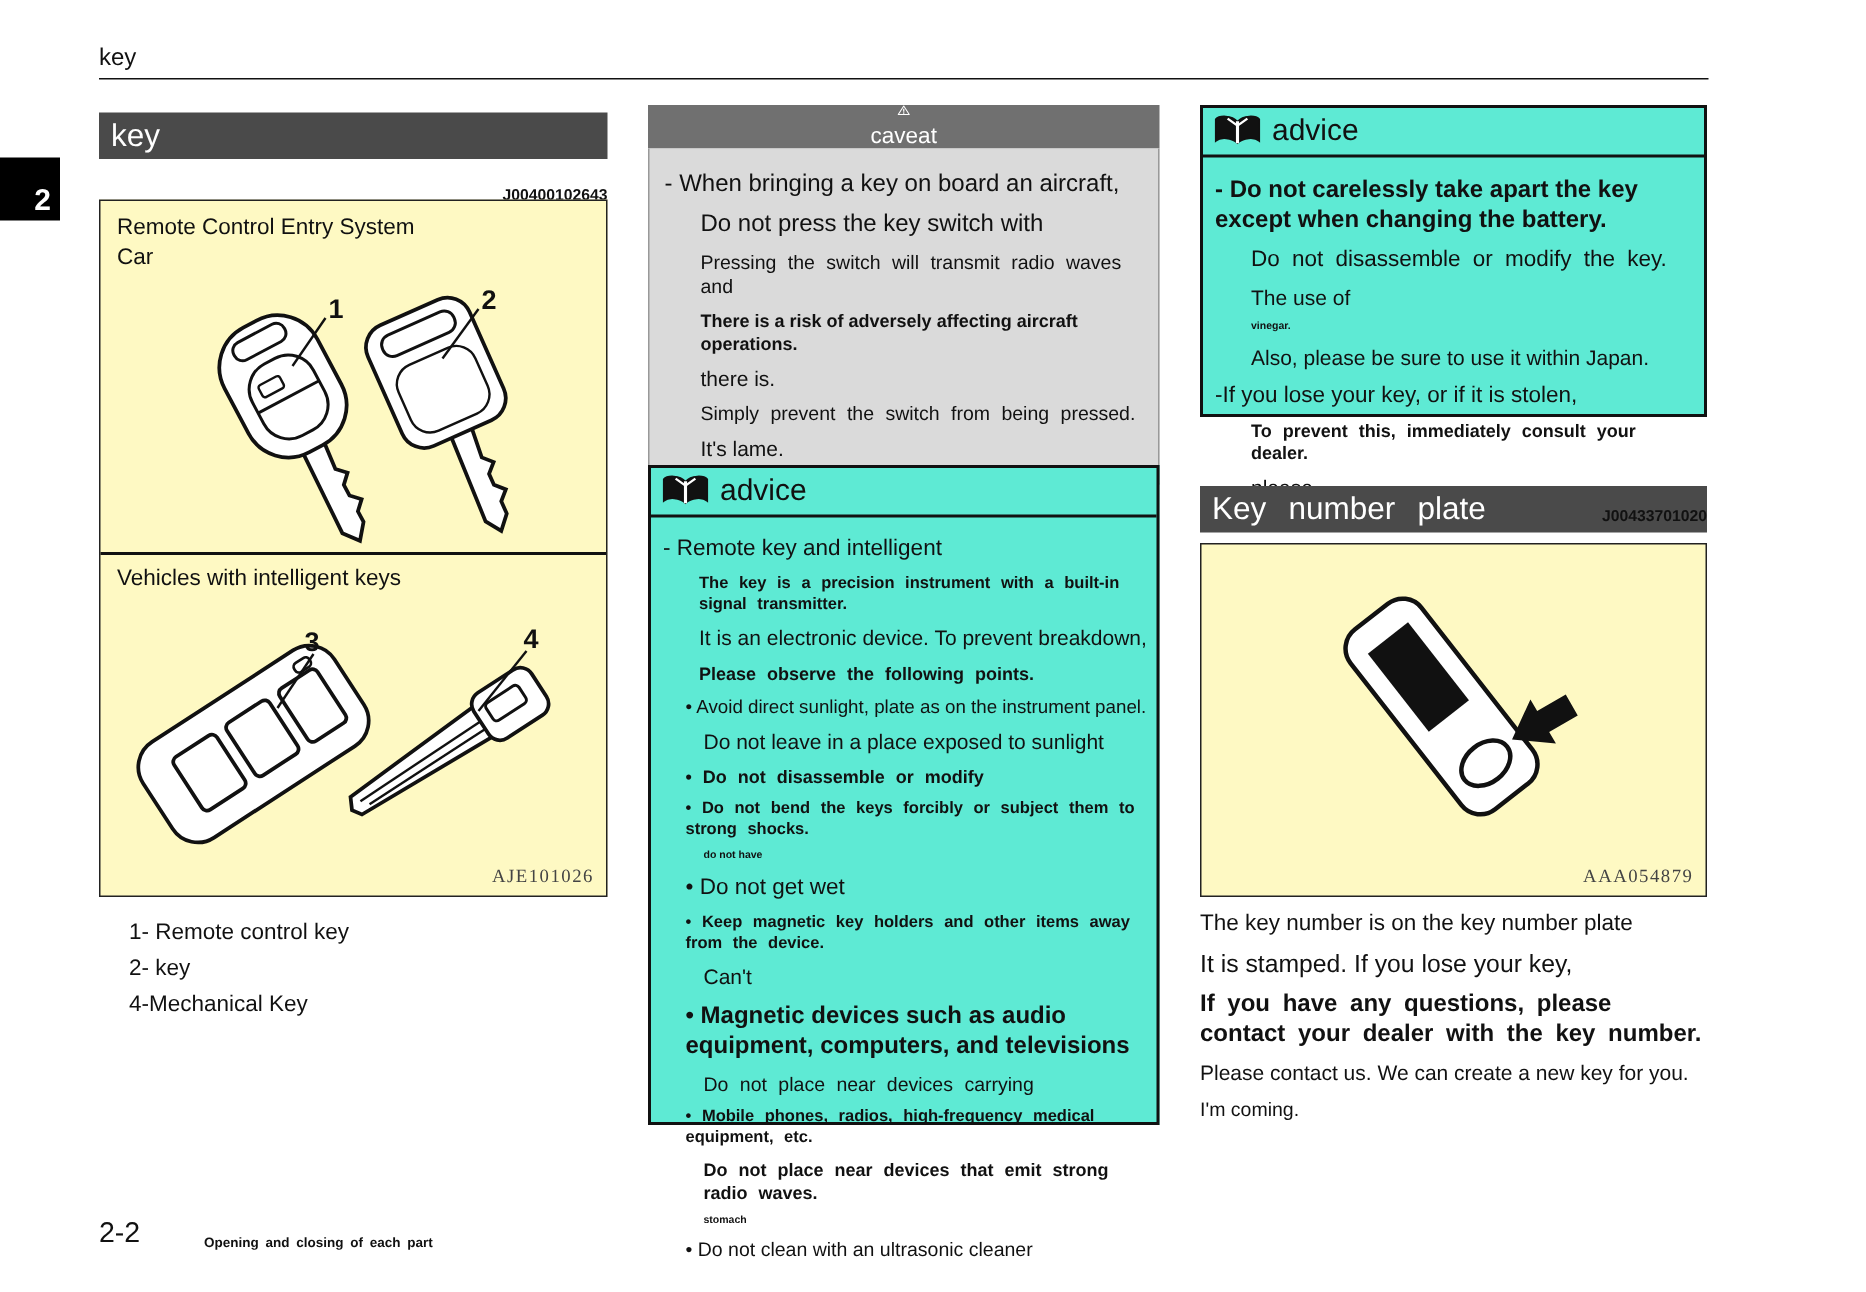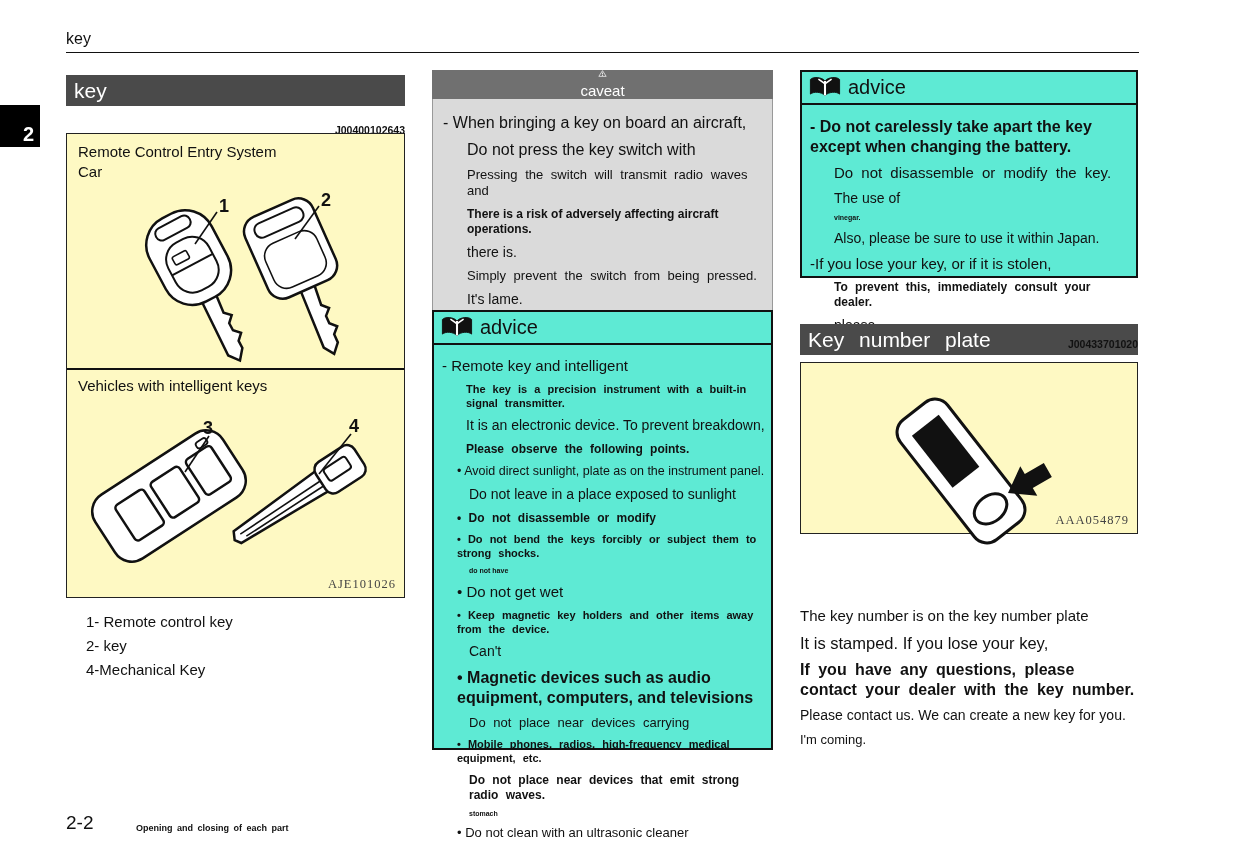--- a/index.html
+++ b/index.html
@@ -219,21 +219,21 @@
           <div class="ln t12 in ws">To prevent this, immediately consult your dealer.</div>
           <div class="ln t14 in">please.</div>
         </div>
     </div>
 
     <div class="secbar knpbar" style="position:absolute;top:304px;width:338px;margin-top:20px;">
       <span>Key number plate</span>
     </div>
     <div class="figcode" style="position:absolute;top:338px;width:338px;">J00433701020</div>
 
-    <div class="figbox" style="position:absolute;top:362px;width:338px;height:172px;">
+    <div class="figbox" style="position:absolute;top:362px;width:338px;height:236px;">
       <svg class="figsvg" width="336" height="218" viewBox="0 0 336 218">
         <g transform="translate(160,108) rotate(-38)">
           <rect x="-30" y="-76" width="60" height="152" rx="16" fill="#fff" stroke="#111" stroke-width="3"></rect>
           <rect x="-17" y="-58" width="34" height="66" fill="#111"></rect>
           <ellipse cx="0" cy="48" rx="18" ry="13" fill="#fff" stroke="#111" stroke-width="3"></ellipse>
         </g>
         <g transform="translate(207,130) rotate(-30)">
           <path d="M0 0 L24 -17 L24 -8 L46 -8 L46 8 L24 8 L24 17 Z" fill="#111"></path>
         </g>
       </svg>

